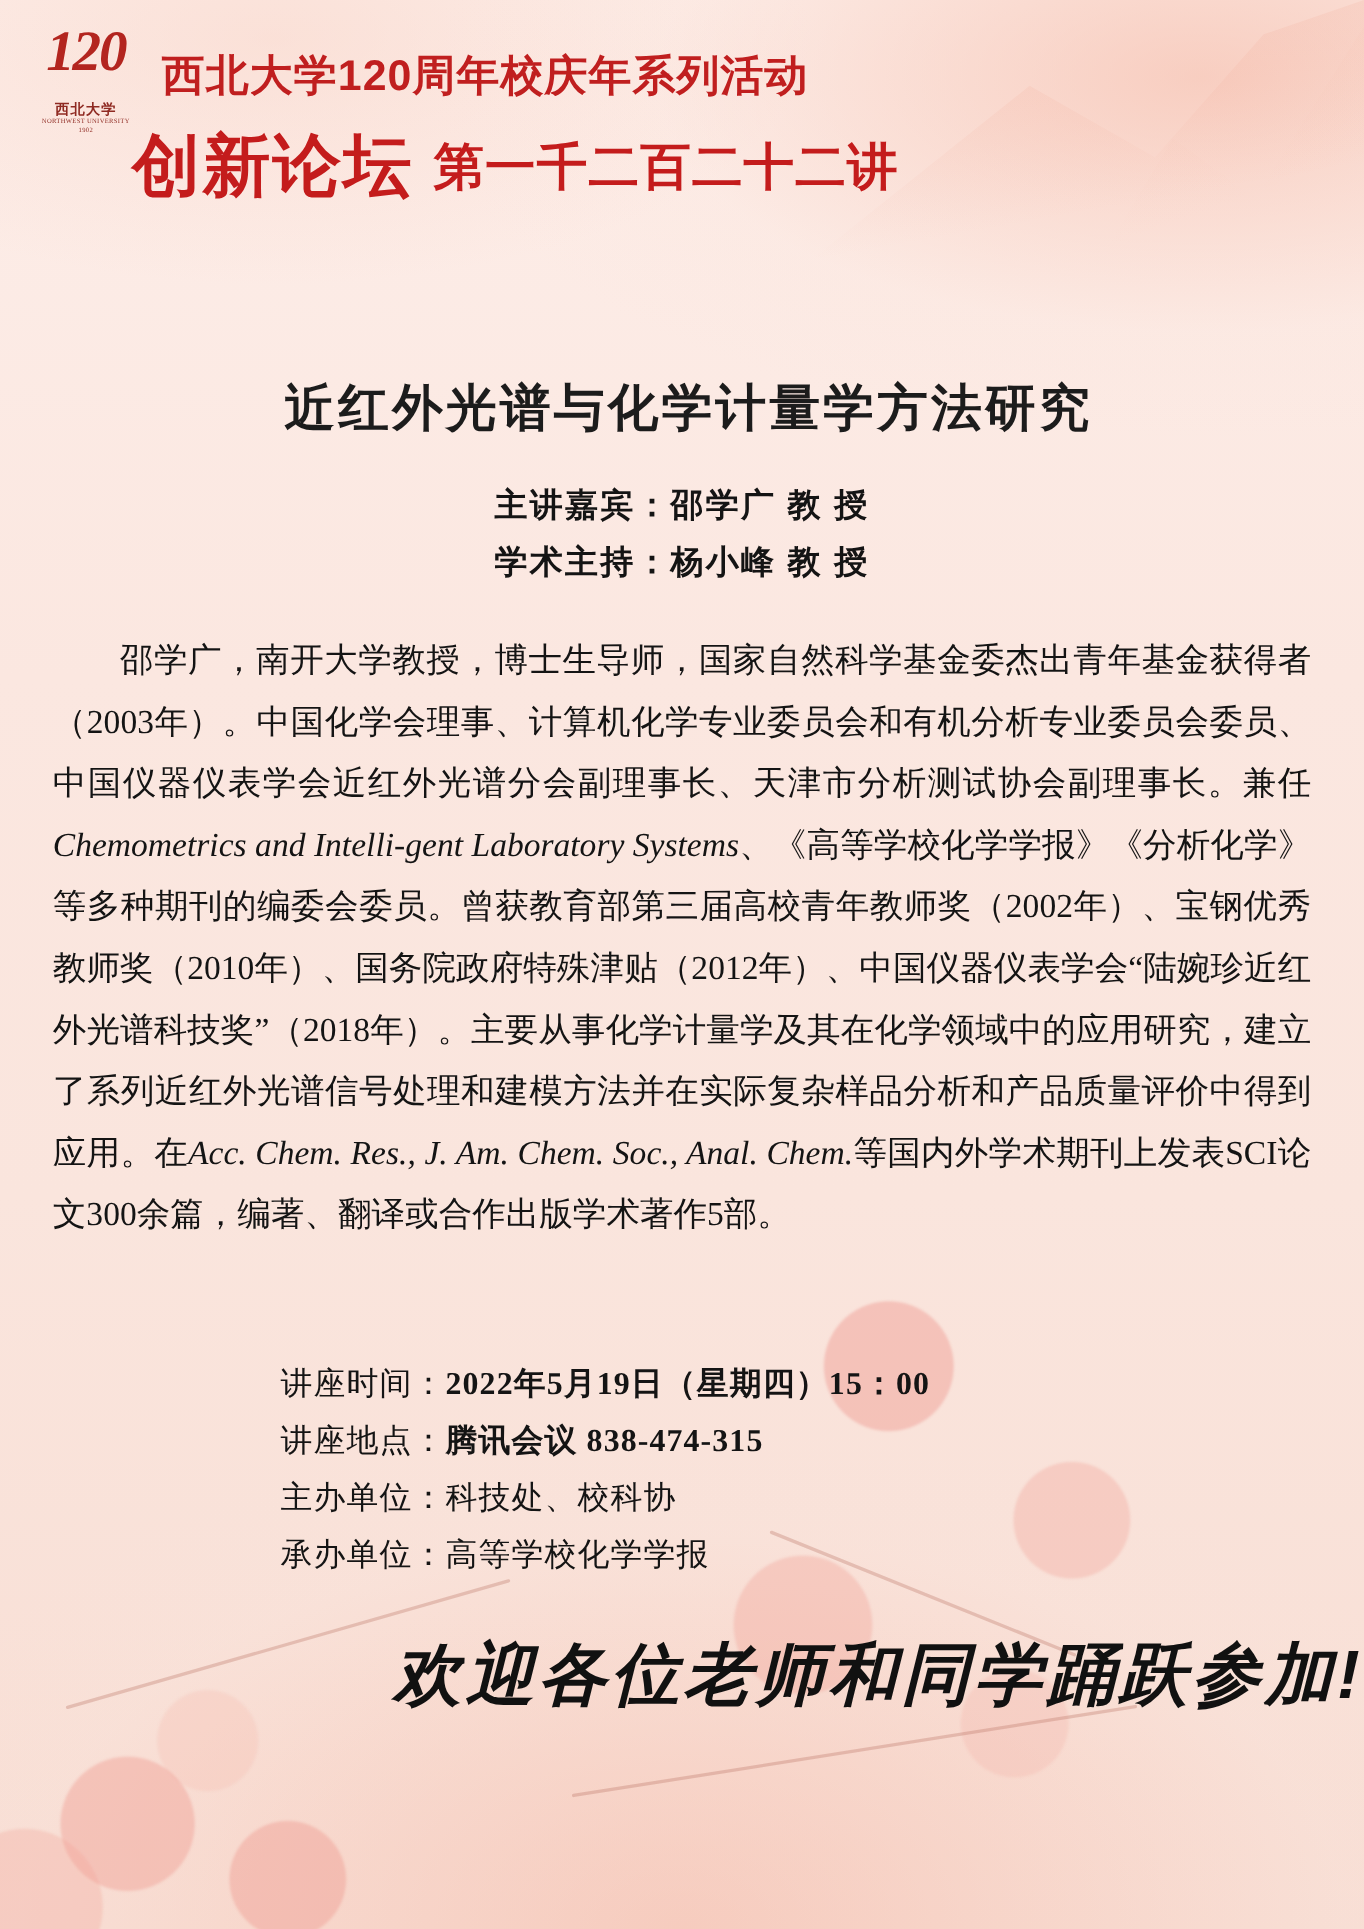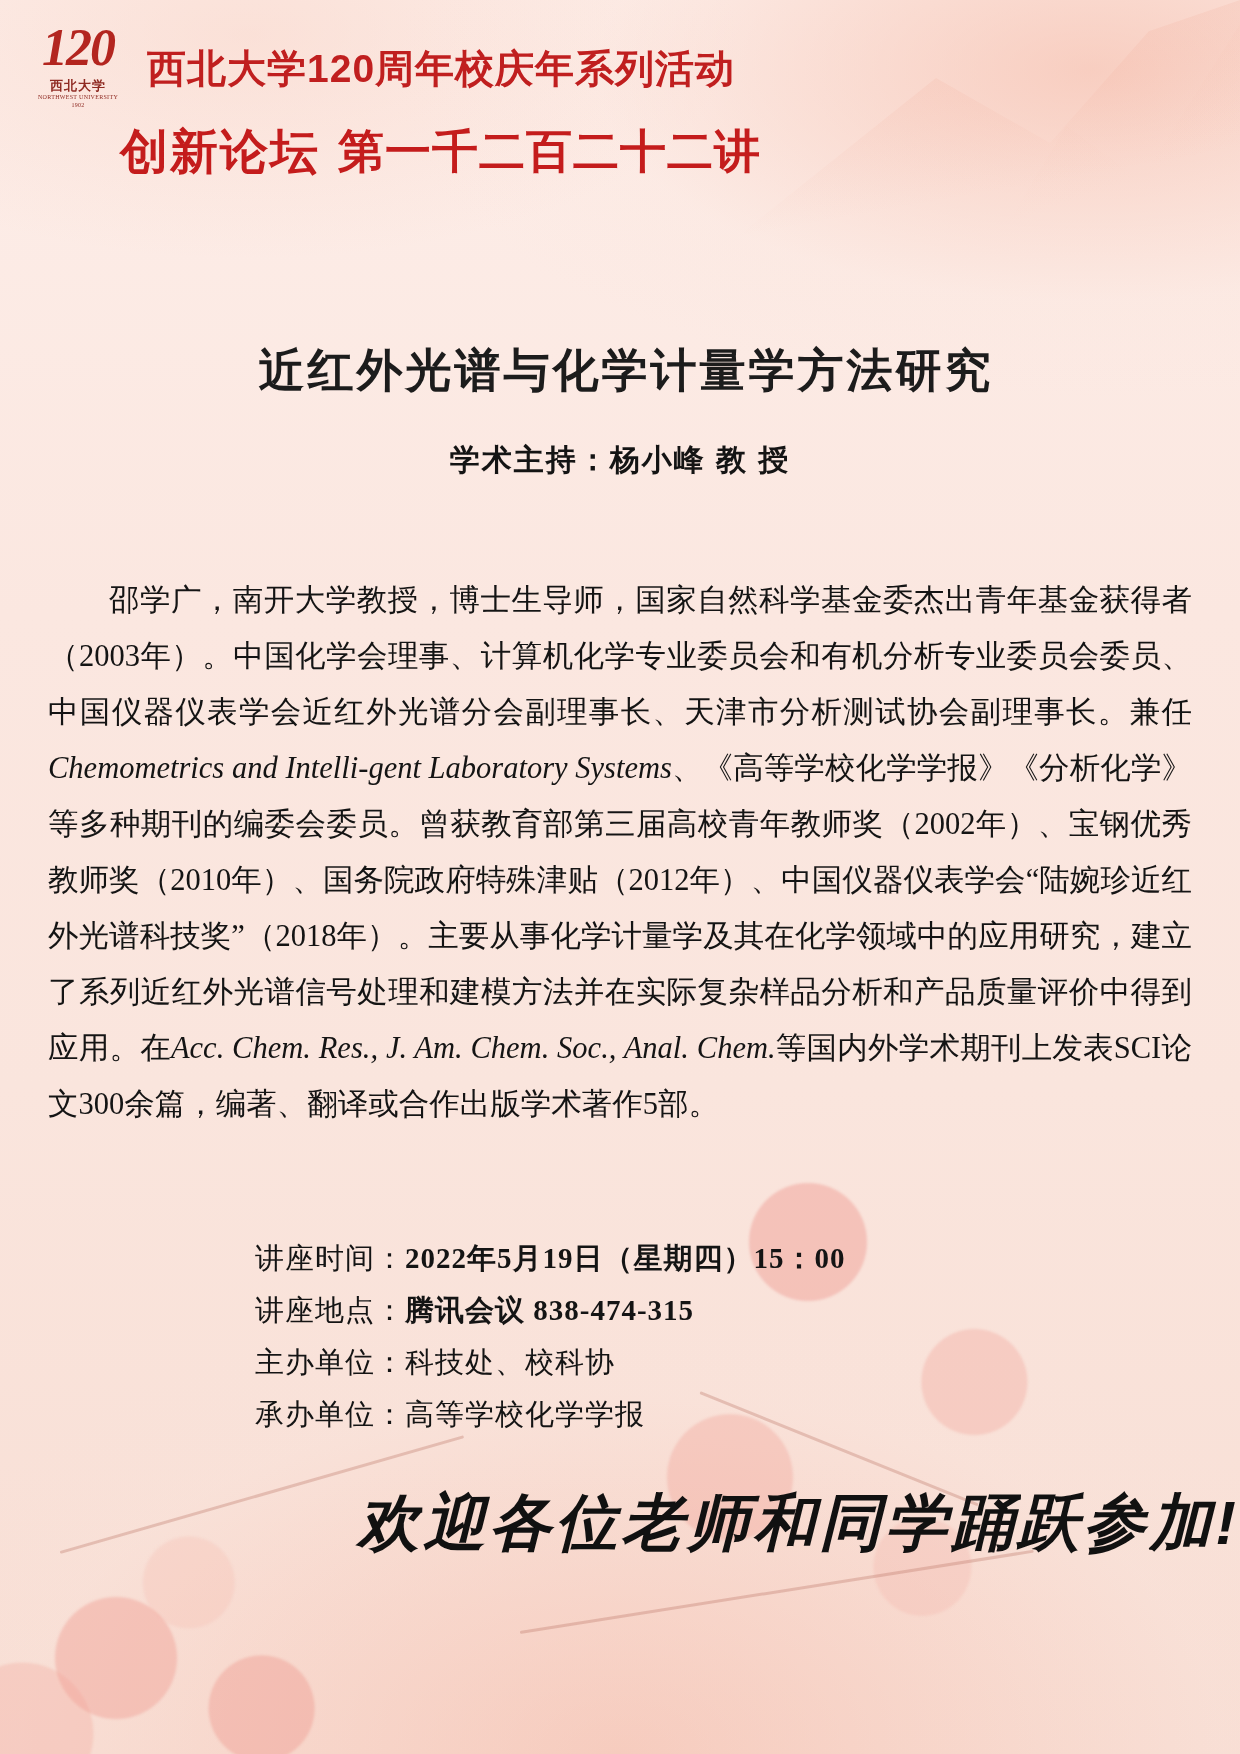--- a/index.html
+++ b/index.html
@@ -83,21 +83,21 @@
   .logo120 .num {
     font-family: "Liberation Serif", serif;
     font-size: 52px;
     color: #b3251f;
     font-weight: bold;
     letter-spacing: -2px;
     line-height: 56px;
     font-style: italic;
   }
   .logo120 .seal {
-    margin: 2px auto 0;
+    margin: 16px auto 0;
     width: 74px;
     font-size: 13px;
     color: #8f2a22;
     font-weight: bold;
     letter-spacing: 1px;
     line-height: 15px;
   }
   .logo120 .seal-en {
     font-size: 6px;
     color: #8f2a22;
@@ -159,21 +159,21 @@
   }
   .innov-text {
     margin-top: 6px;
     font-size: 26px;
     font-weight: bold;
     color: #c0201c;
     letter-spacing: 1px;
     font-family: "Liberation Serif", serif;
   }
   .forum-title {
-    font-size: 48px;
+    font-size: 62px;
     font-weight: bold;
     color: #c41c1c;
     letter-spacing: 2px;
     font-family: "Liberation Sans", sans-serif;
     line-height: 68px;
   }
   .forum-session {
     font-size: 46px;
     font-weight: bold;
     color: #c41c1c;
@@ -276,20 +276,21 @@
     <div class="anniversary-line">西北大学120周年校庆年系列活动</div>
 
     <div class="forum-row">
       <div class="forum-title">创新论坛</div>
       <div class="forum-session">第一千二百二十二讲</div>
     </div>
 
     <div class="lecture-title">近红外光谱与化学计量学方法研究</div>
 
     <div class="speakers">
+      <div>主讲嘉宾：邵学广 教 授</div>
       <div>学术主持：杨小峰 教 授</div>
     </div>
 
     <div class="bio">
       <p><span>邵学广，南开大学教授，博士生导师，国家自然科学基金委杰出青年基金获得者（2003年）。中国化学会理事、计算机化学专业委员会和有机分析专业委员会委员、中国仪器仪表学会近红外光谱分会副理事长、天津市分析测试协会副理事长。兼任</span><span class="it">Chemometrics and Intelli-gent Laboratory Systems</span><span>、《高等学校化学学报》《分析化学》等多种期刊的编委会委员。曾获教育部第三届高校青年教师奖（2002年）、宝钢优秀教师奖（2010年）、国务院政府特殊津贴（2012年）、中国仪器仪表学会“陆婉珍近红外光谱科技奖”（2018年）。主要从事化学计量学及其在化学领域中的应用研究，建立了系列近红外光谱信号处理和建模方法并在实际复杂样品分析和产品质量评价中得到应用。在</span><span class="it">Acc. Chem. Res., J. Am. Chem. Soc., Anal. Chem.</span><span>等国内外学术期刊上发表SCI论文300余篇，编著、翻译或合作出版学术著作5部。</span></p>
     </div>
 
     <div class="info">
       <div><span>讲座时间：</span><span class="bold">2022年5月19日（星期四）15：00</span></div>
       <div><span>讲座地点：</span><span class="bold">腾讯会议 838-474-315</span></div>

